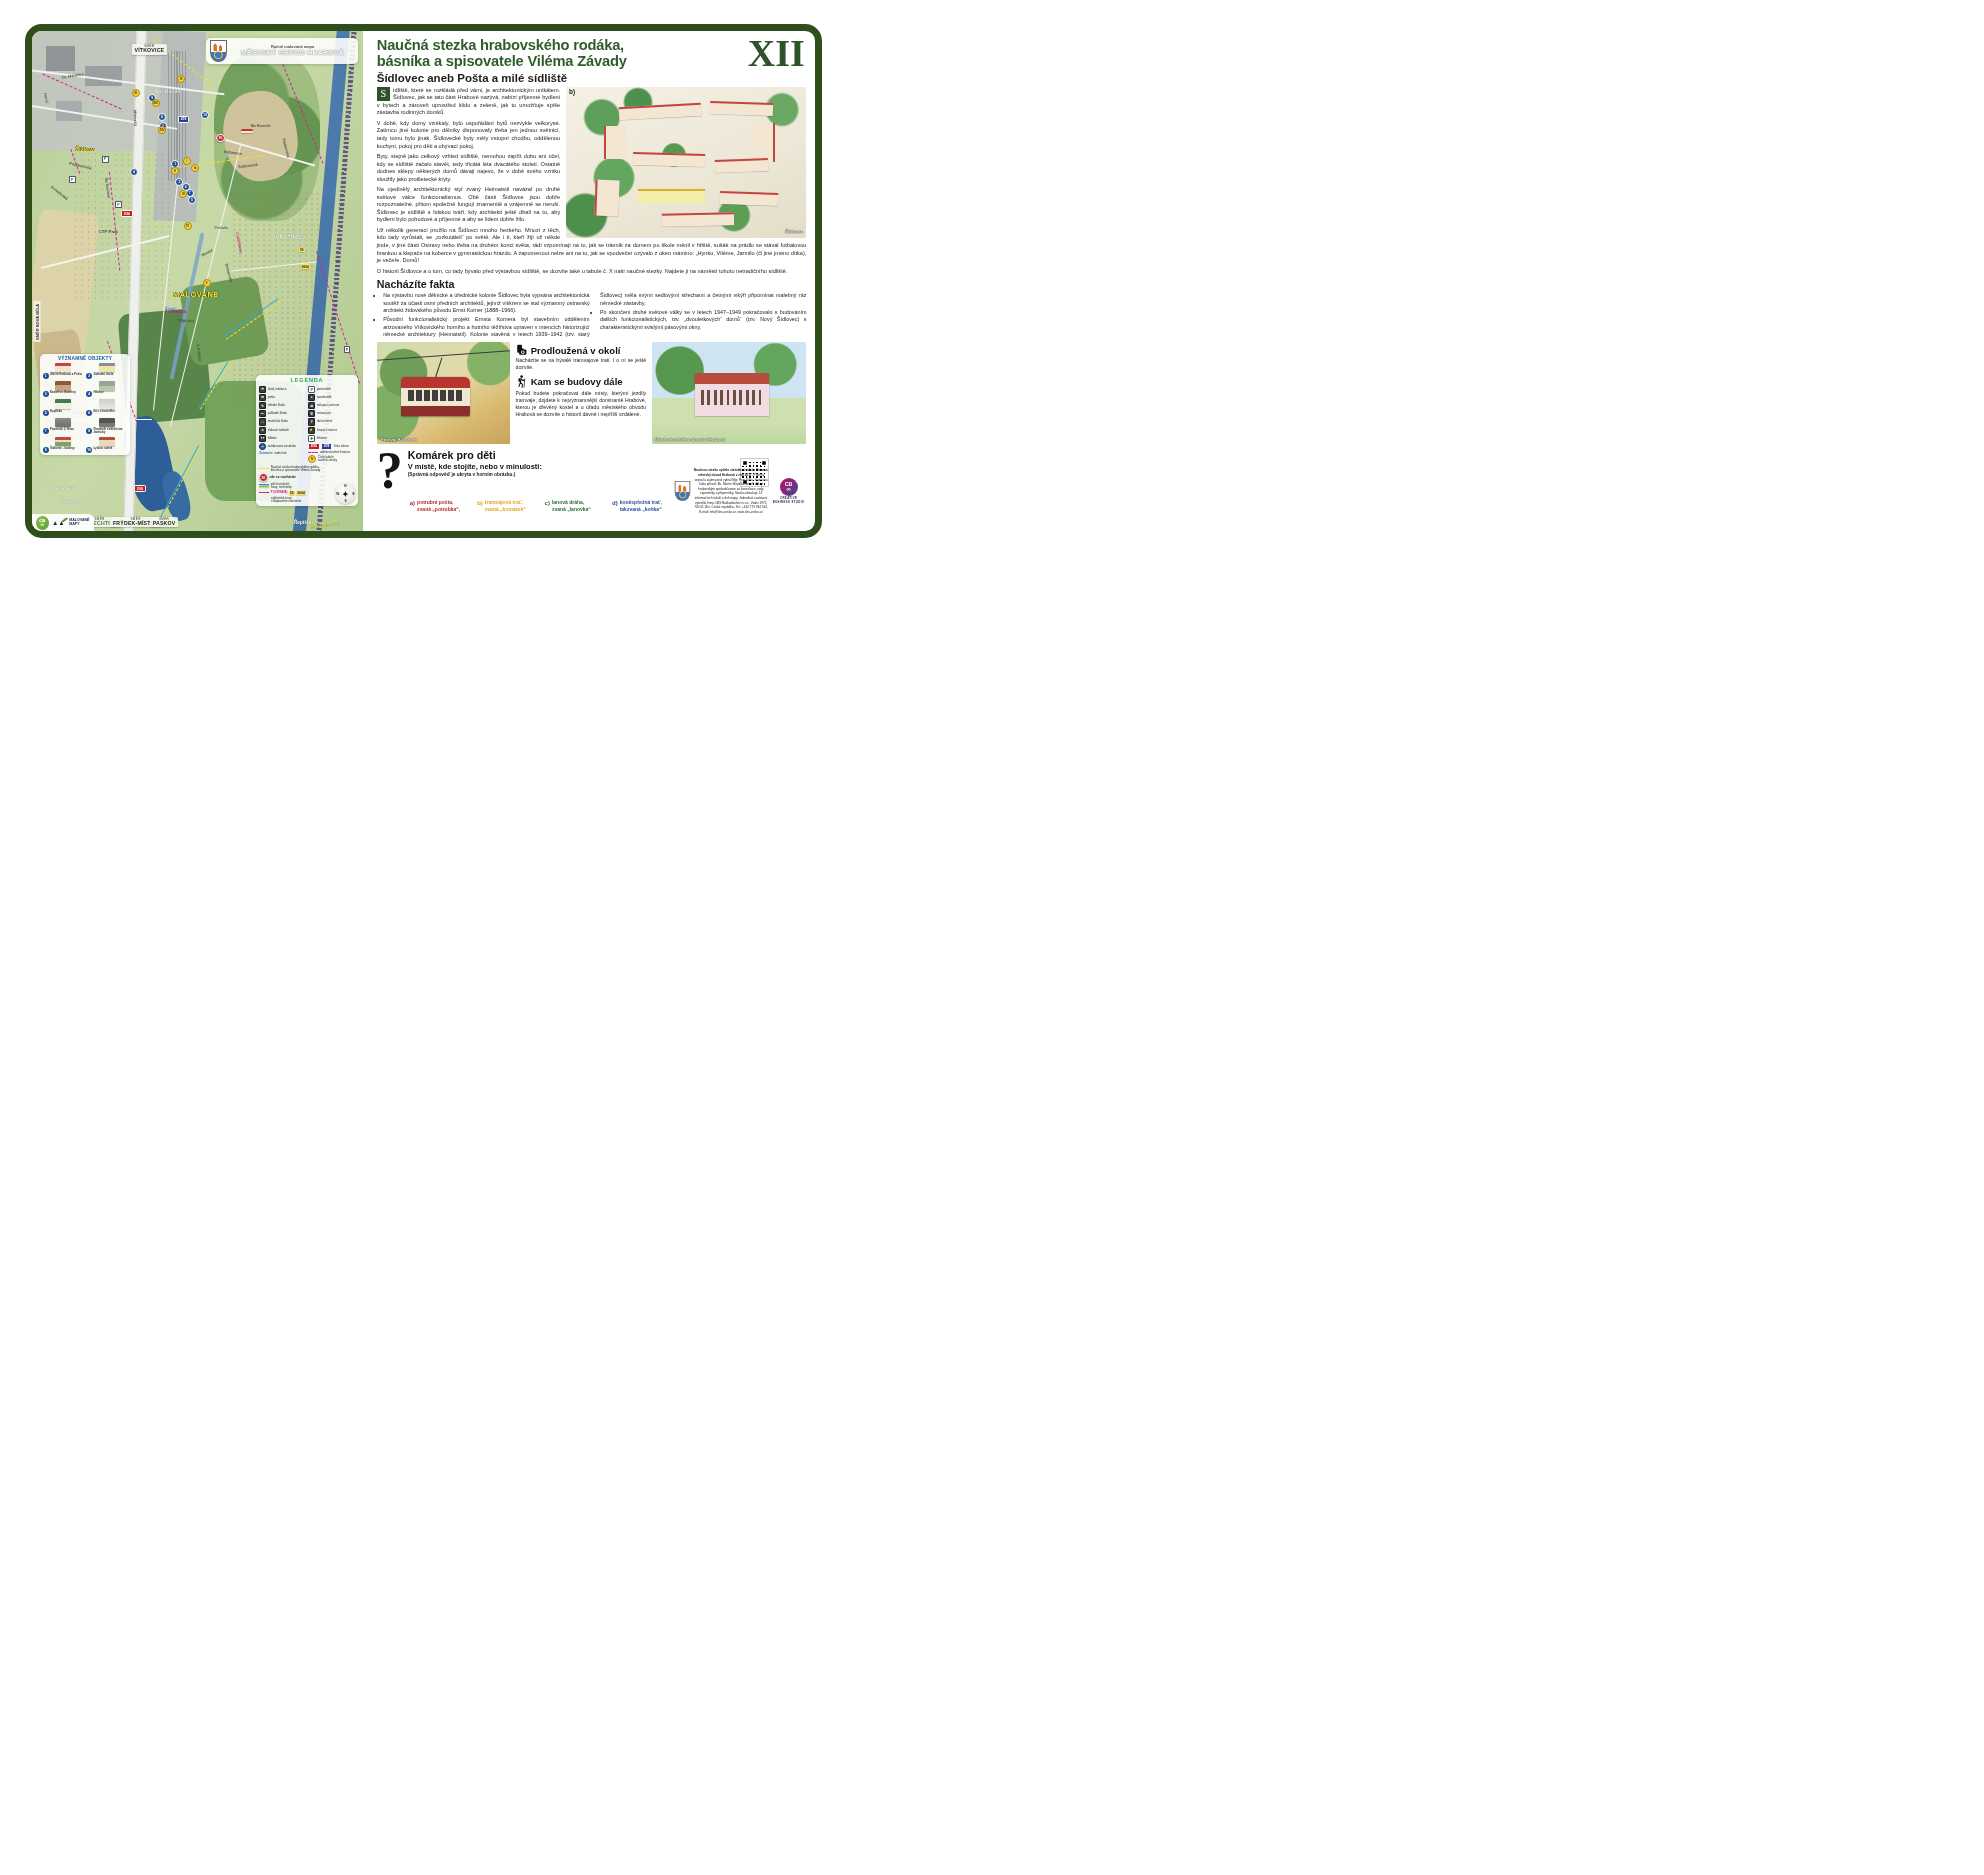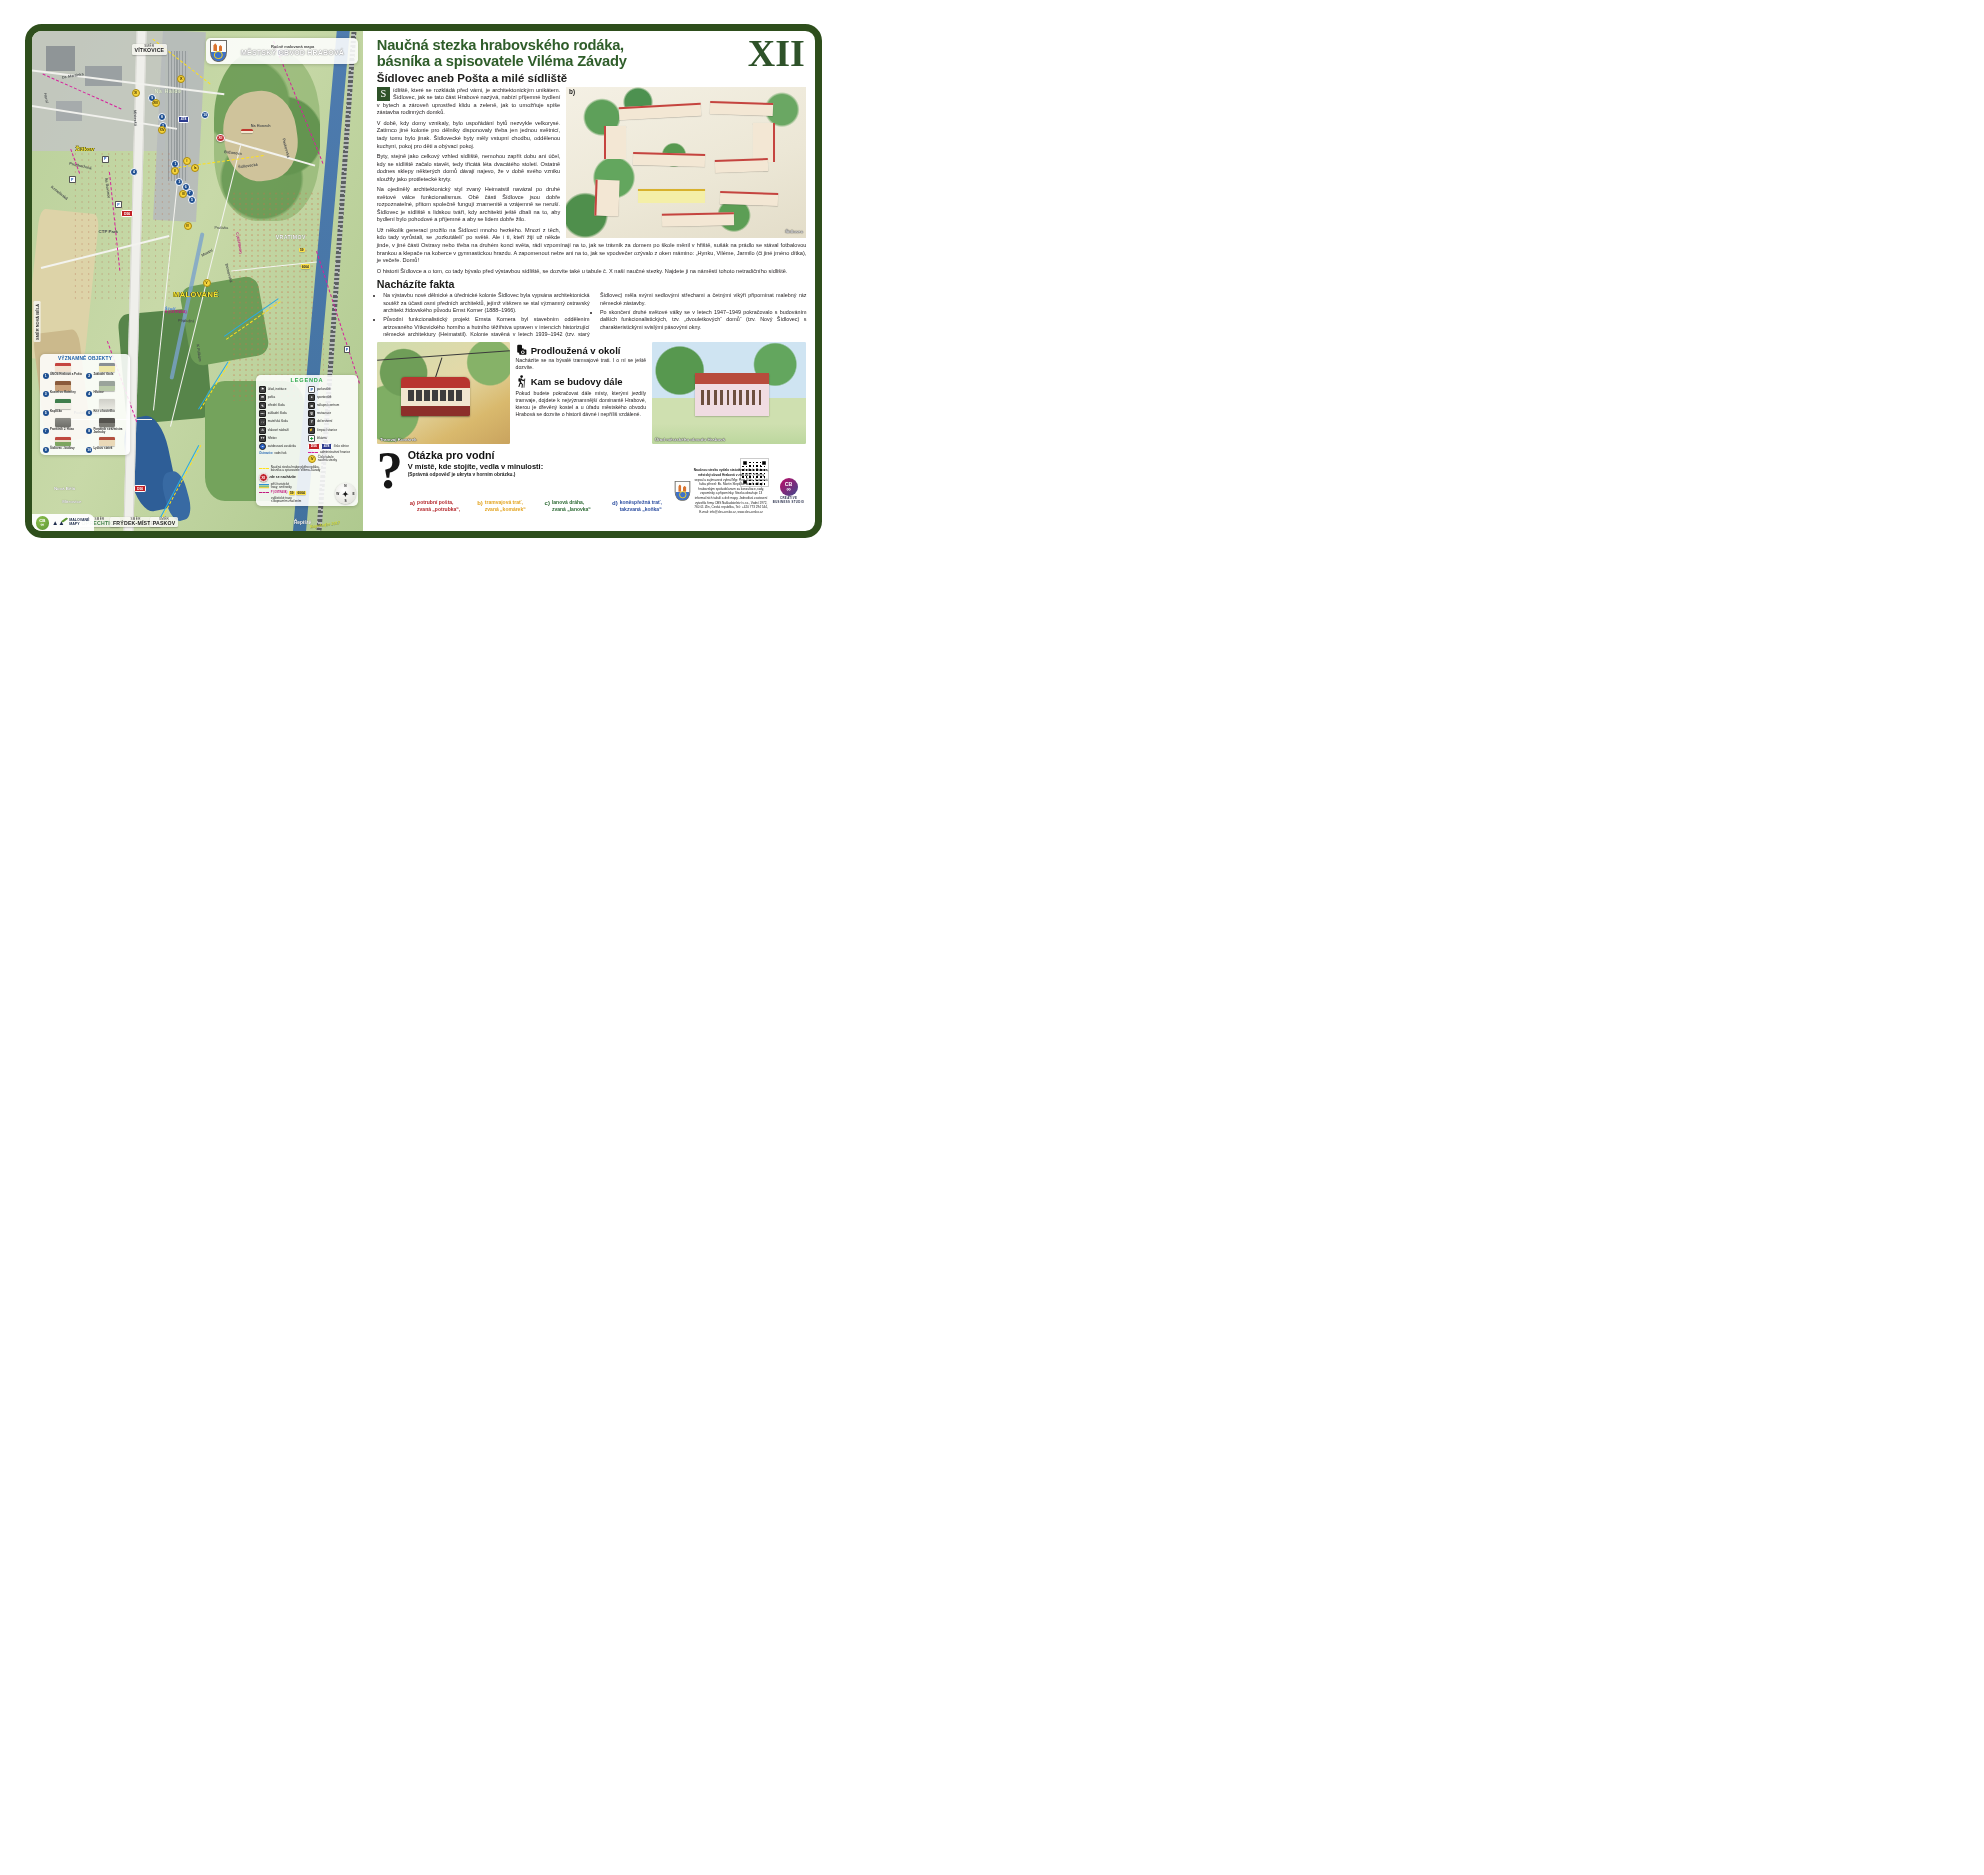--- a/index.html
+++ b/index.html
@@ -552,22 +552,22 @@
         </div>
         <div class="uradill">
           <div class="urad-bld"></div>
           <div class="illcap">Úřad městského obvodu Hrabová</div>
         </div>
       </div>
 
       <div class="qrow">
         <div class="qmark">?</div>
         <div class="qbody">
-          <h2>Otázka pro vodní</h2>
-          <p class="qq">V místě, kde stojíte, vedla v minulosti:</p>
+          <h2>Komárek pro děti</h2>
+          <p class="qq">V místě, kde stojíte, nebo v minulosti:</p>
           <p class="qn">(Správná odpověď je ukryta v horním obrázku.)</p>
         </div>
         <div class="answers">
           <div class="ans" style="color:#b5292d;">
               <span class="k">a)</span>
               <span><span>potrubní pošta,</span><br><span>zvaná „potrubka“,</span></span>
             </div>
           <div class="ans" style="color:#e3a421;">
               <span class="k">b)</span>
               <span><span>tramvajová trať,</span><br><span>zvaná „komárek“</span></span>

